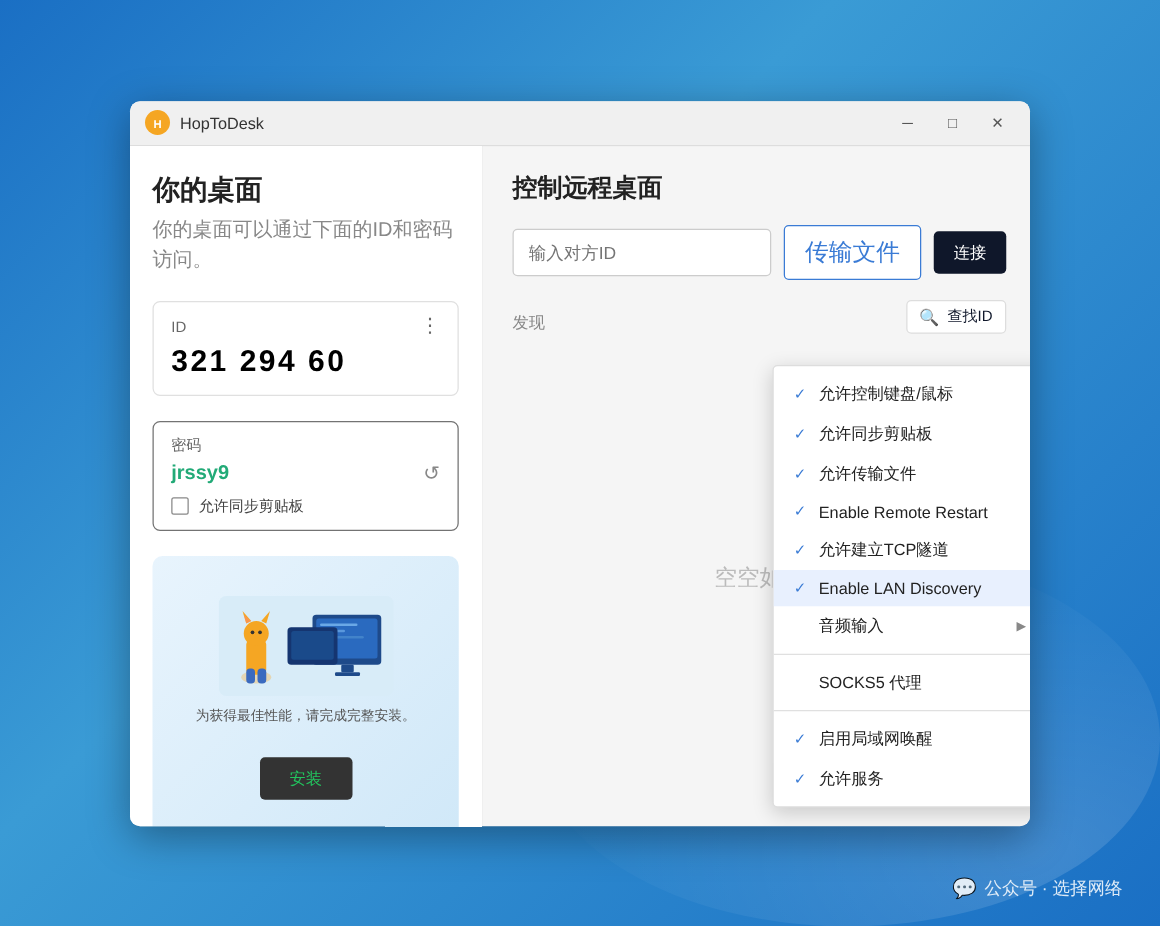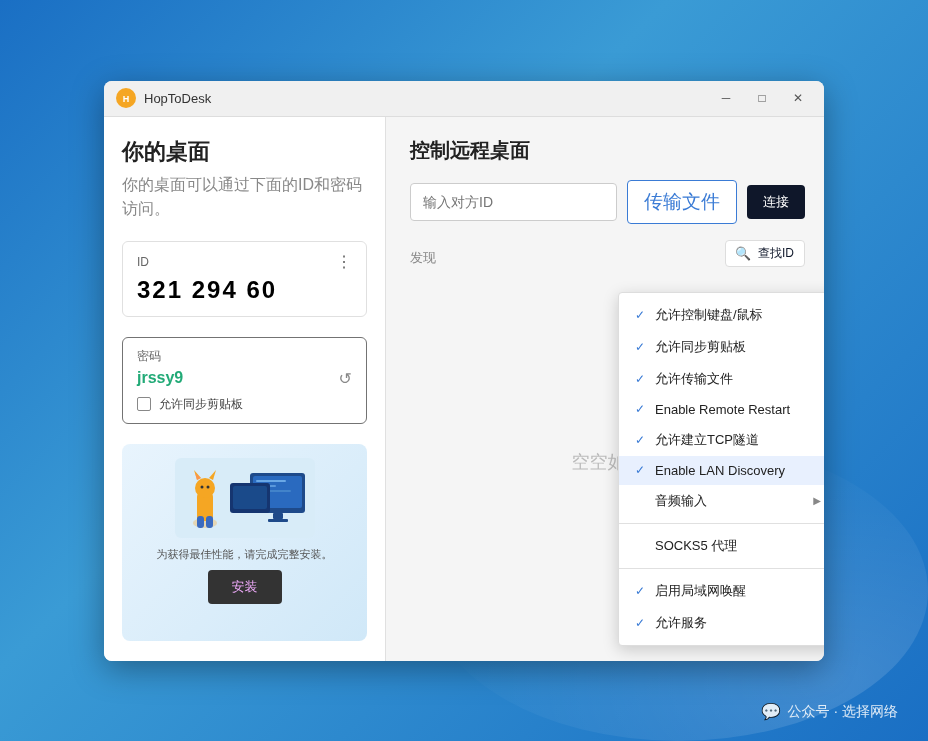--- a/index.html
+++ b/index.html
@@ -175,47 +175,47 @@
       flex-shrink: 0;
     }
     .unattended-label {
       font-size: 12px;
       color: #444;
     }
 
     .banner {
       background: linear-gradient(135deg, #e8f4fd, #d0e8f8);
       border-radius: 8px;
-      padding: 14px;
+      padding: 32px;
       display: flex;
       flex-direction: column;
       align-items: center;
       gap: 8px;
       flex: 1;
     }
     .banner-illustration {
       width: 140px; height: 80px;
       position: relative;
     }
     .banner-text {
       font-size: 11px;
       color: #555;
       text-align: center;
       line-height: 1.5;
     }
     .install-btn {
       background: #333;
-      color: #f0abfc;
+      color: #22c55e;
       border: none;
       border-radius: 4px;
       padding: 8px 24px;
       font-size: 13px;
       cursor: pointer;
       font-family: inherit;
-      margin-top: 0;
+      margin-top: 17px;
     }
 
     
     .right-panel {
       flex: 1;
       background: #f5f5f5;
       padding: 20px 24px;
       display: flex;
       flex-direction: column;
       gap: 16px;

